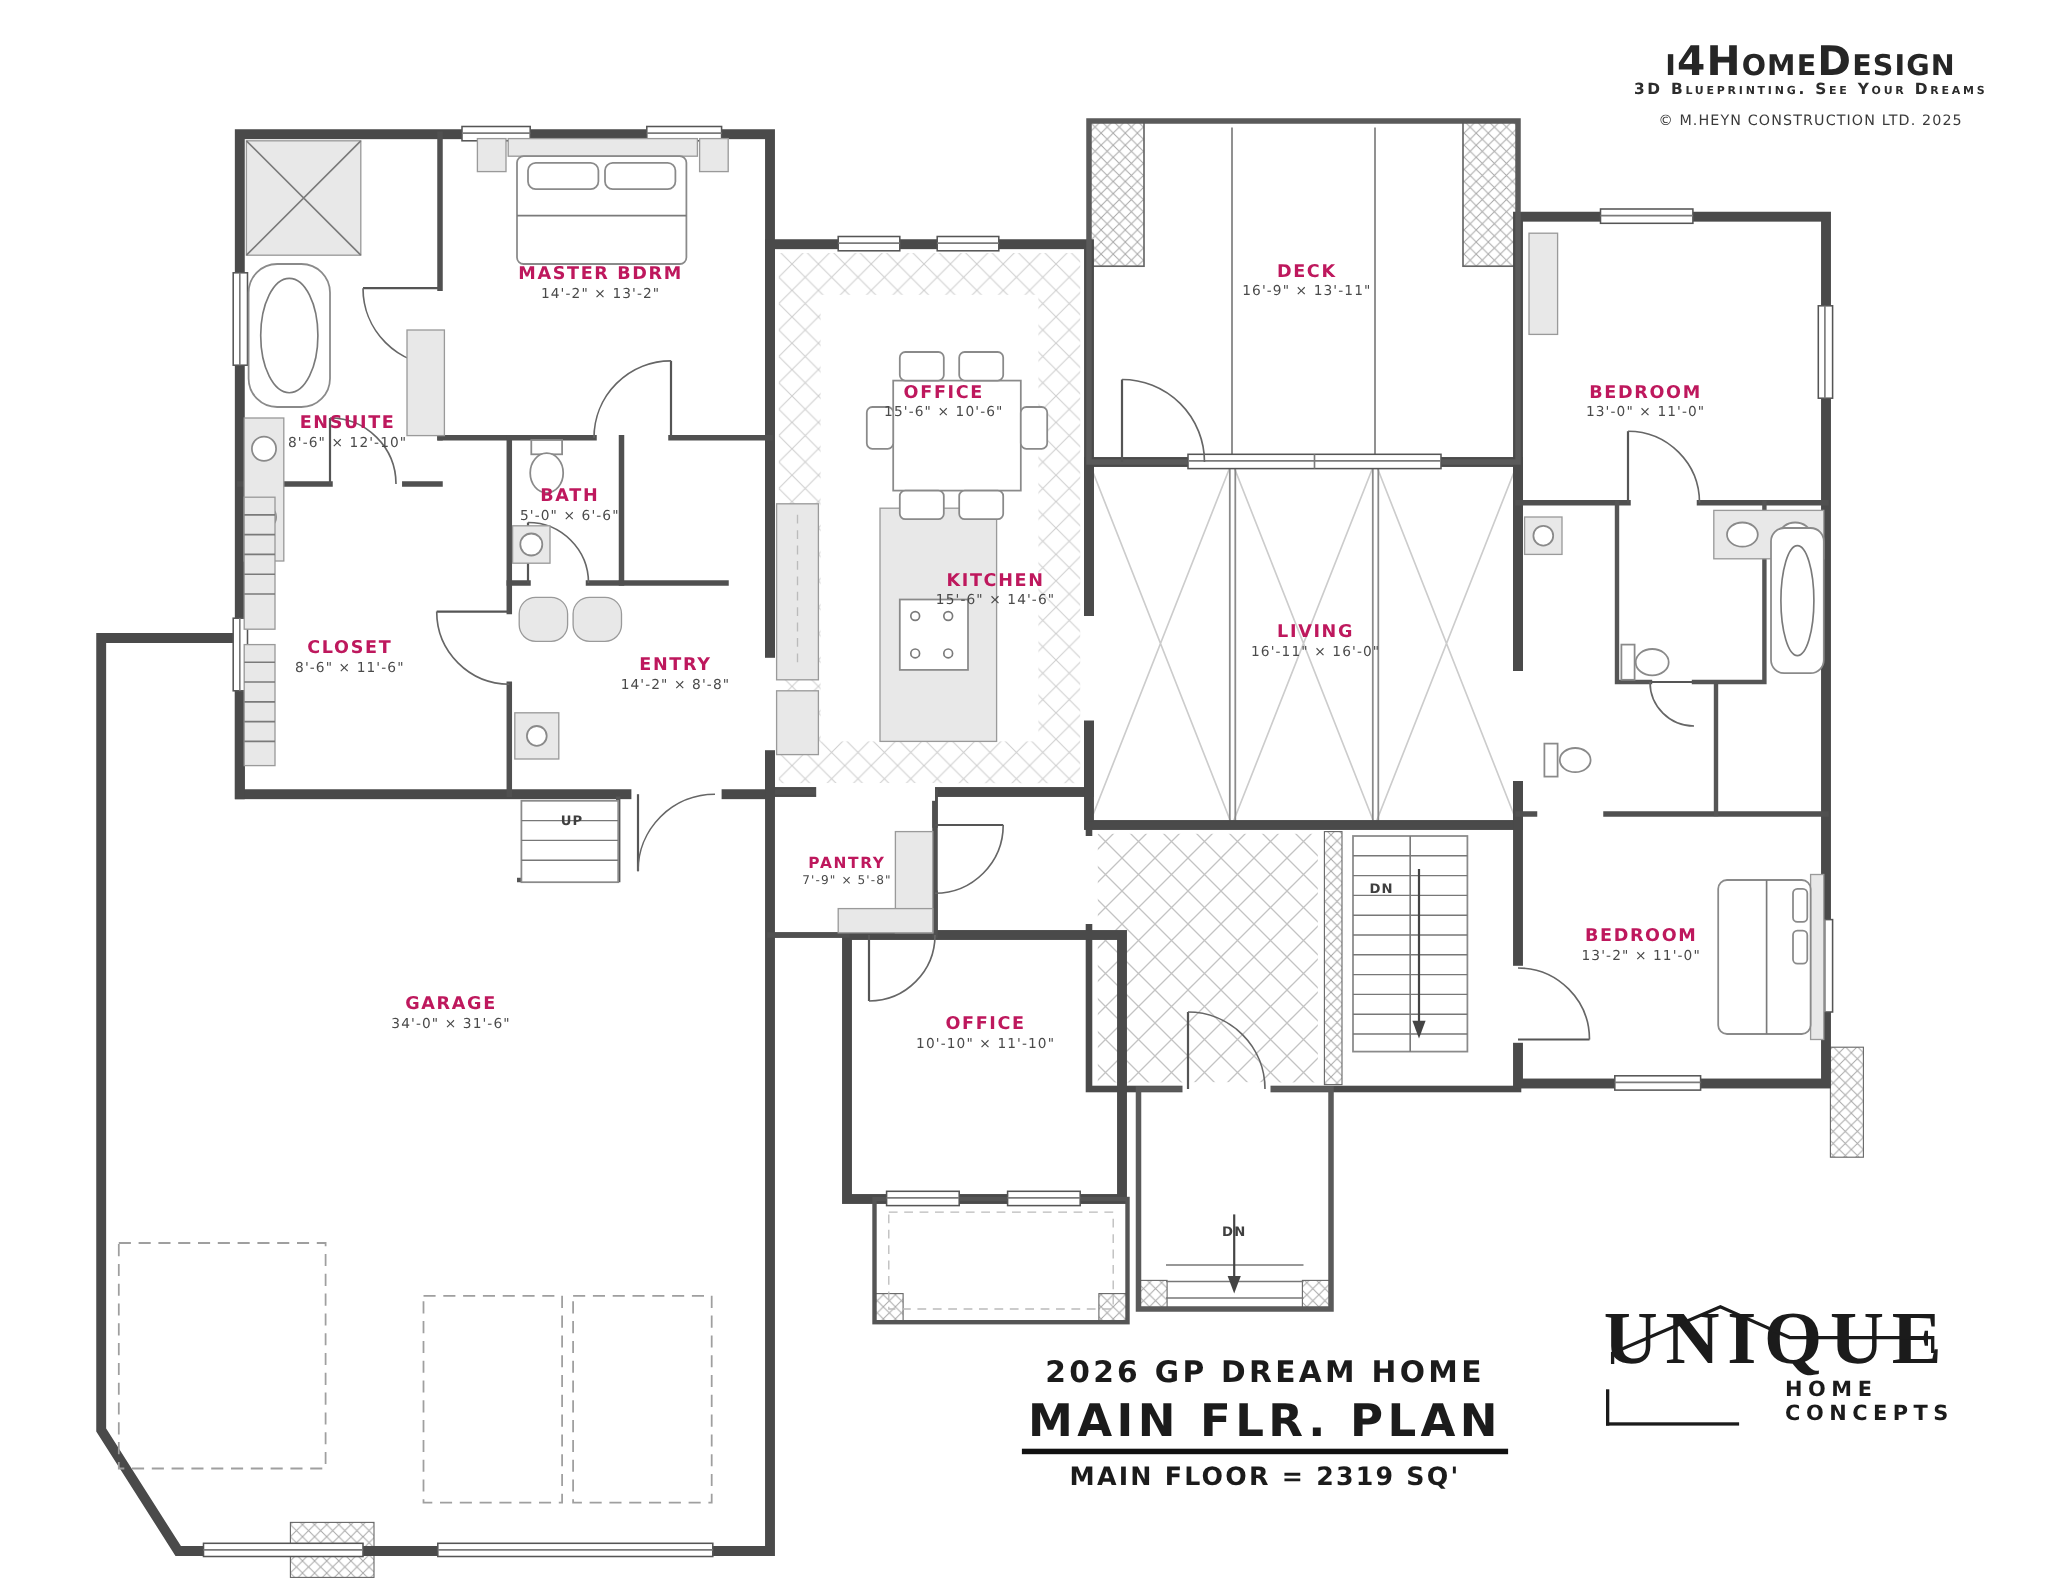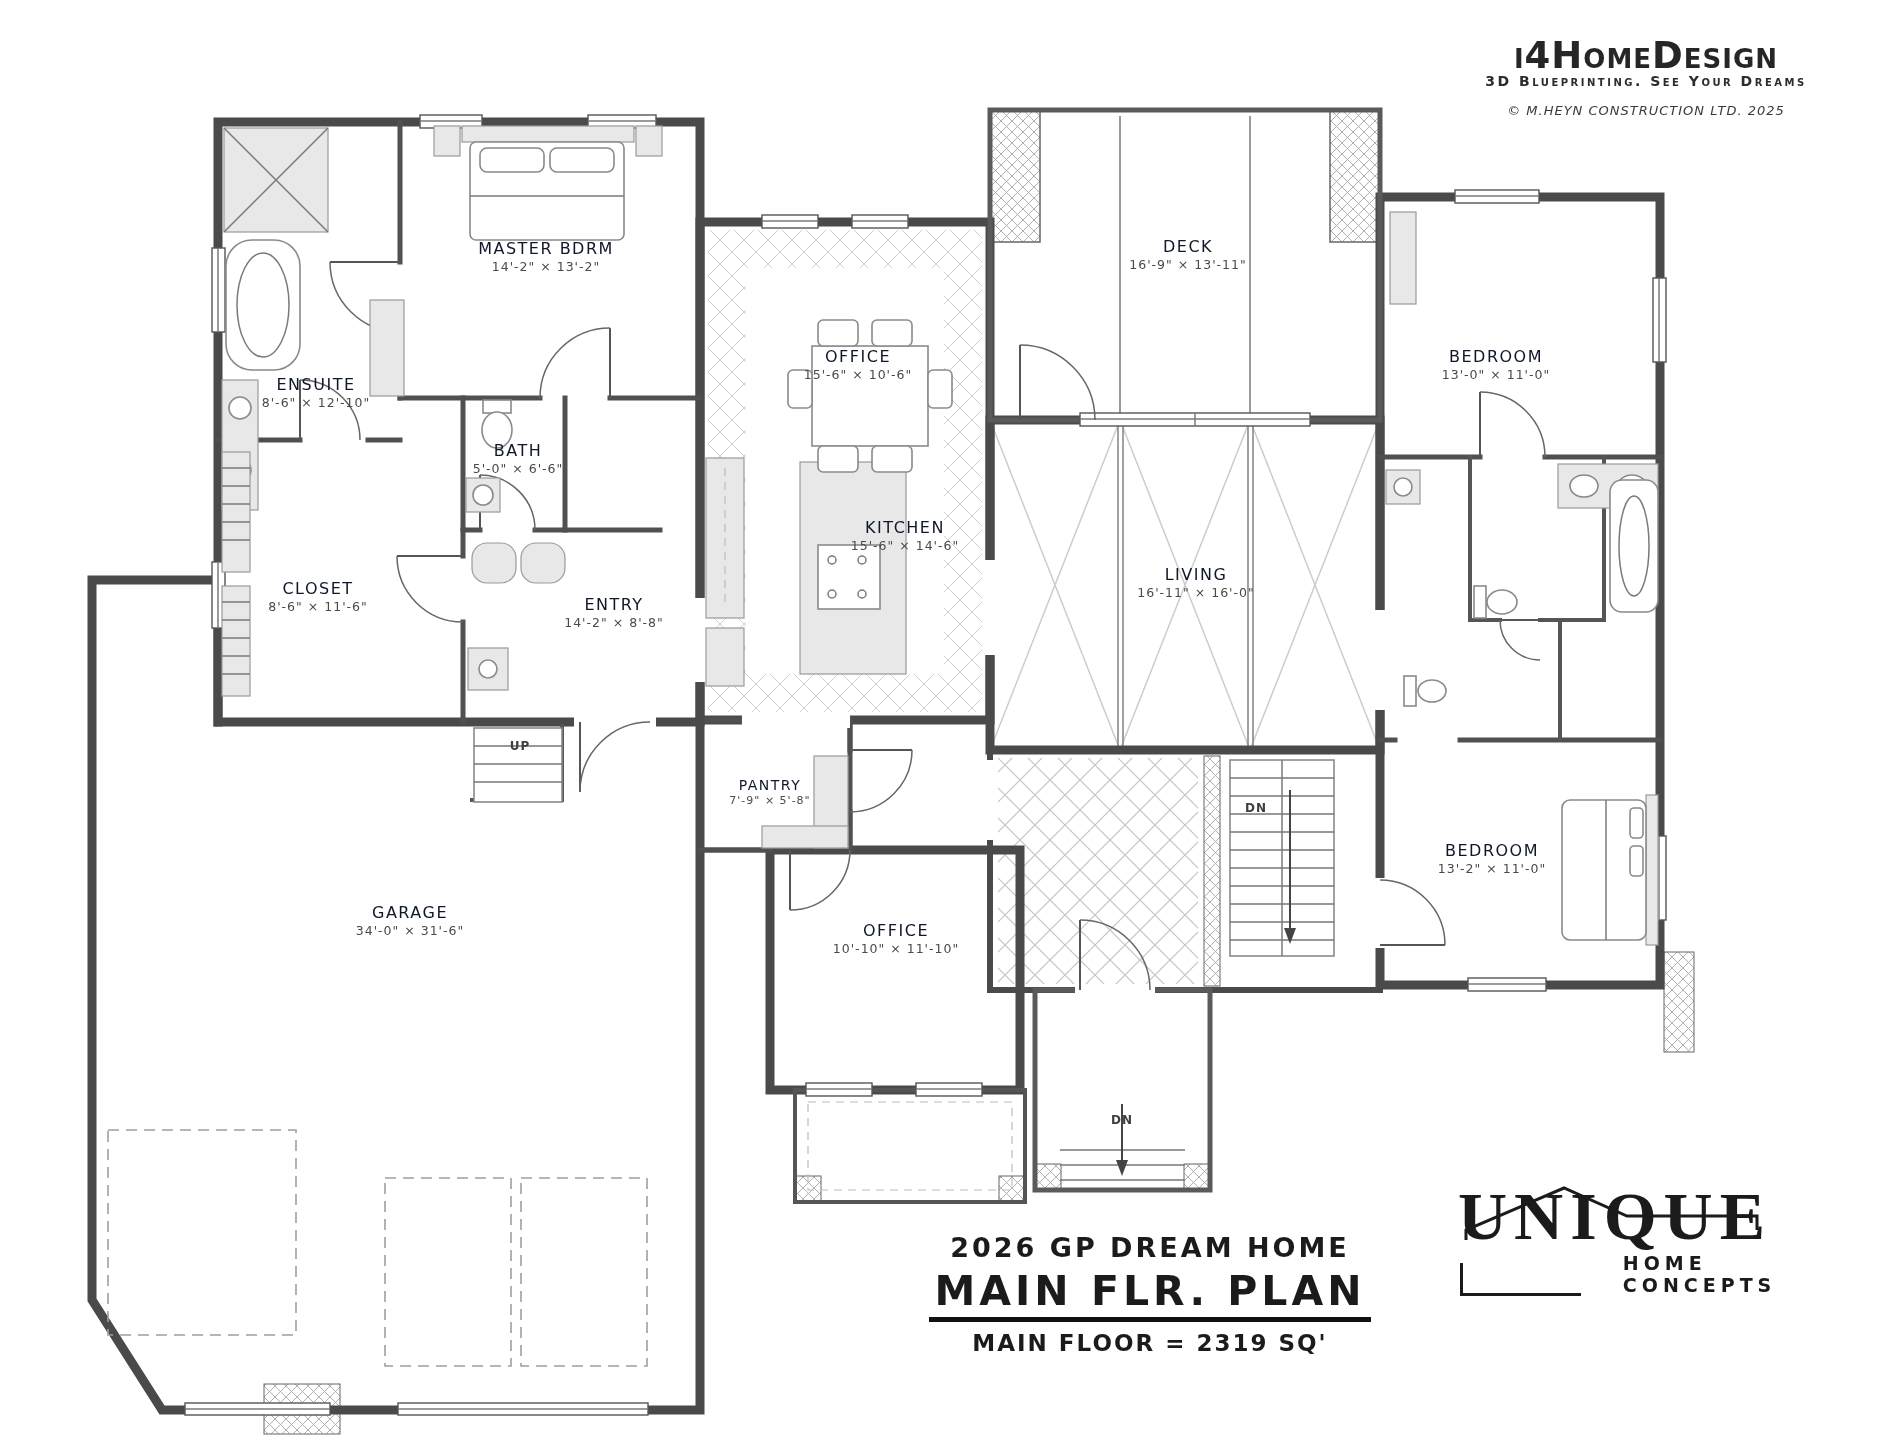--- a/index.html
+++ b/index.html
@@ -23,32 +23,32 @@
   .dash{stroke:#9f9f9f;stroke-width:1.6;fill:none;stroke-dasharray:11 7;}
   .dashl{stroke:#bbb;stroke-width:1.2;fill:none;stroke-dasharray:8 6;}
   .arc{stroke:#666;stroke-width:1.5;fill:none;}
   .leaf{stroke:#555;stroke-width:2;fill:none;}
   .tread{stroke:#777;stroke-width:1.3;fill:none;}
   .arrow{stroke:#444;stroke-width:2;fill:none;}
   .ah{fill:#444;stroke:none;}
 
   
   .rlabel{position:absolute;transform:translate(-50%,-50%);text-align:center;pointer-events:none;white-space:nowrap;}
-  .rname{font-size:16px;font-weight:400;letter-spacing:1.5px;color:#0f172a;}
+  .rname{font-size:16px;font-weight:700;letter-spacing:1.5px;color:#be185d;}
   .rdims{font-size:12.5px;letter-spacing:1px;color:#4a4a4a;margin-top:1px;}
   .slabel{position:absolute;transform:translate(-50%,-50%);font-size:12px;font-weight:700;
           letter-spacing:1px;color:#3f3f3f;margin-top:30px;}
 
   
   .brand{position:absolute;right:48px;top:34px;width:380px;text-align:center;}
   .brand-script{font-family:"DejaVu Serif", serif;font-style:italic;font-size:52px;color:#b9b9b9;
                 line-height:0.9;text-align:right;padding-right:58px;margin-bottom:-22px;}
   .brand-name{font-size:37px;font-weight:700;color:#262626;font-variant:small-caps;letter-spacing:1px;}
   .brand-tagline{font-size:14px;font-weight:700;color:#2c2c2c;font-variant:small-caps;letter-spacing:2.5px;margin-top:-4px;}
-  .brand-copy{font-size:13px;color:#3a3a3a;letter-spacing:1px;margin-top:14px;font-style:italic;}
+  .brand-copy{font-size:13px;color:#3a3a3a;letter-spacing:1px;margin-top:14px;}
 
   
   .titleblock{position:absolute;left:920px;top:1232px;width:460px;text-align:center;color:#1b1b1b;}
   .tb1{font-size:27px;font-weight:700;letter-spacing:3px;}
   .tb2{display:inline-block;font-size:41px;font-weight:700;letter-spacing:4px;
        border-bottom:5px solid #111;padding:0 6px 2px 6px;margin-top:4px;}
   .tb3{font-size:23px;font-weight:700;letter-spacing:2px;margin-top:8px;text-align:center;}
 
   
   .builder{position:absolute;left:1452px;top:1178px;width:400px;color:#1b1b1b;}

